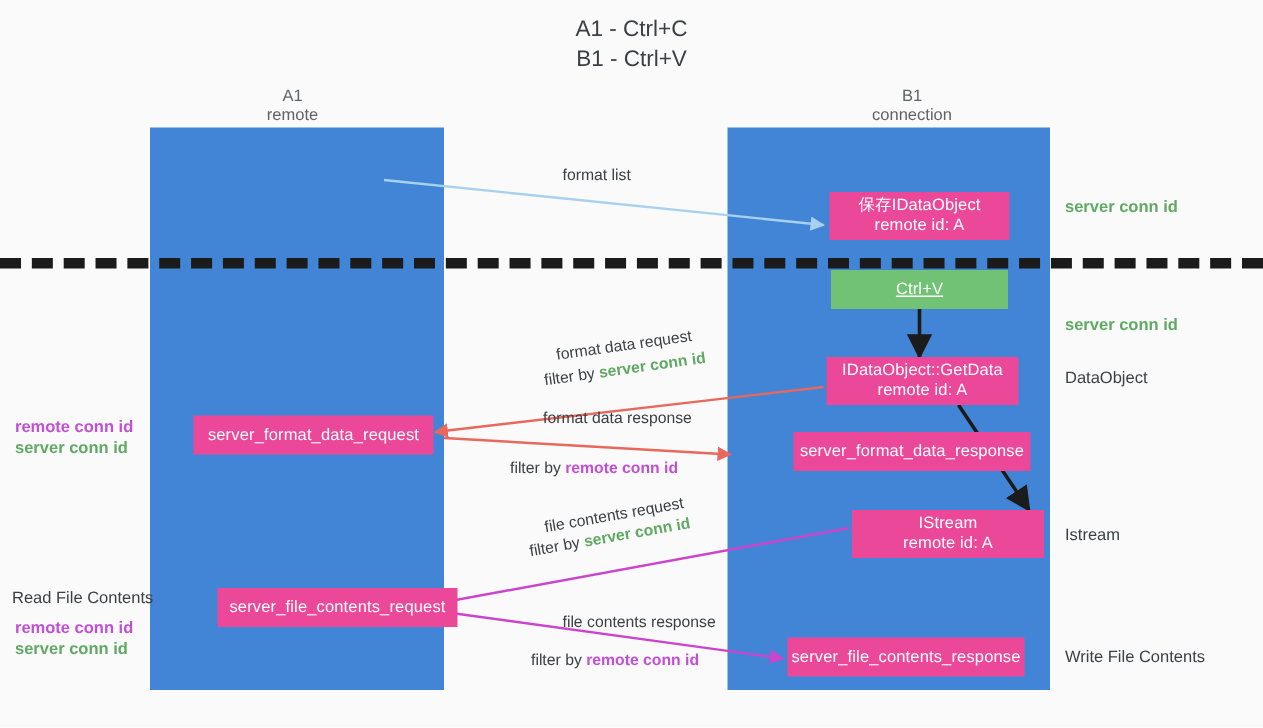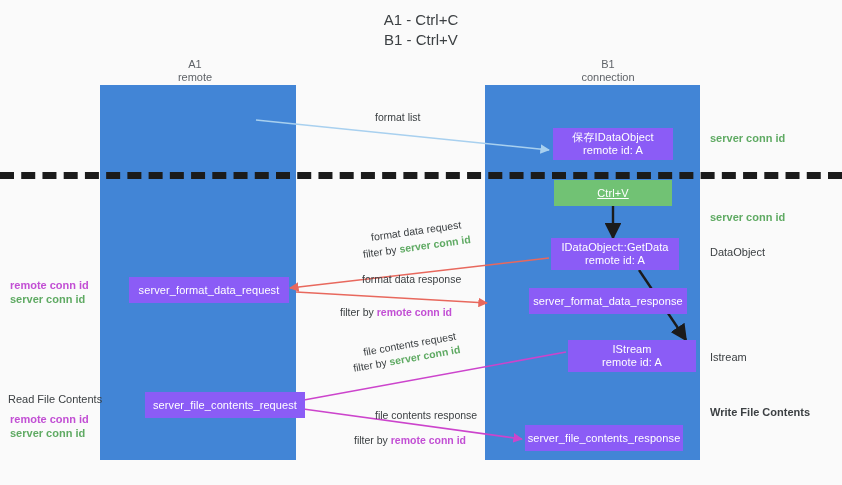--- a/index.html
+++ b/index.html
@@ -53,21 +53,21 @@
     display: flex;
     flex-direction: column;
     align-items: center;
     justify-content: center;
     text-align: center;
     color: #ffffff;
     font-size: 11px;
     line-height: 13px;
     letter-spacing: .1px;
   }
-  .node-orange { background: #8b5cf6; }
+  .node-orange { background: #ec4899; }
   .node-green { background: #71c274; }
   .node .sub { display: block; }
   .edge-label {
     position: absolute;
     font-size: 10.5px;
     color: #3c4043;
     line-height: 14px;
     white-space: nowrap;
   }
   .side-label {
@@ -215,21 +215,21 @@
   </div>
   <div class="side-label green-txt" style="left:710px; top:210px;">
     <span>server conn id</span>
   </div>
   <div class="side-label" style="left:710px; top:245px;">
     <span>DataObject</span>
   </div>
   <div class="side-label" style="left:710px; top:350px;">
     <span>Istream</span>
   </div>
-  <div class="side-label" style="left:710px; top:405px;font-weight:bold;">
+  <div class="side-label" style="left:710px; top:431px;">
     <span>Write File Contents</span>
   </div>
 
   <div class="side-label purple-txt" style="left:10px; top:278px;">
     <span>remote conn id</span>
   </div>
   <div class="side-label green-txt" style="left:10px; top:292px;">
     <span>server conn id</span>
   </div>
 

